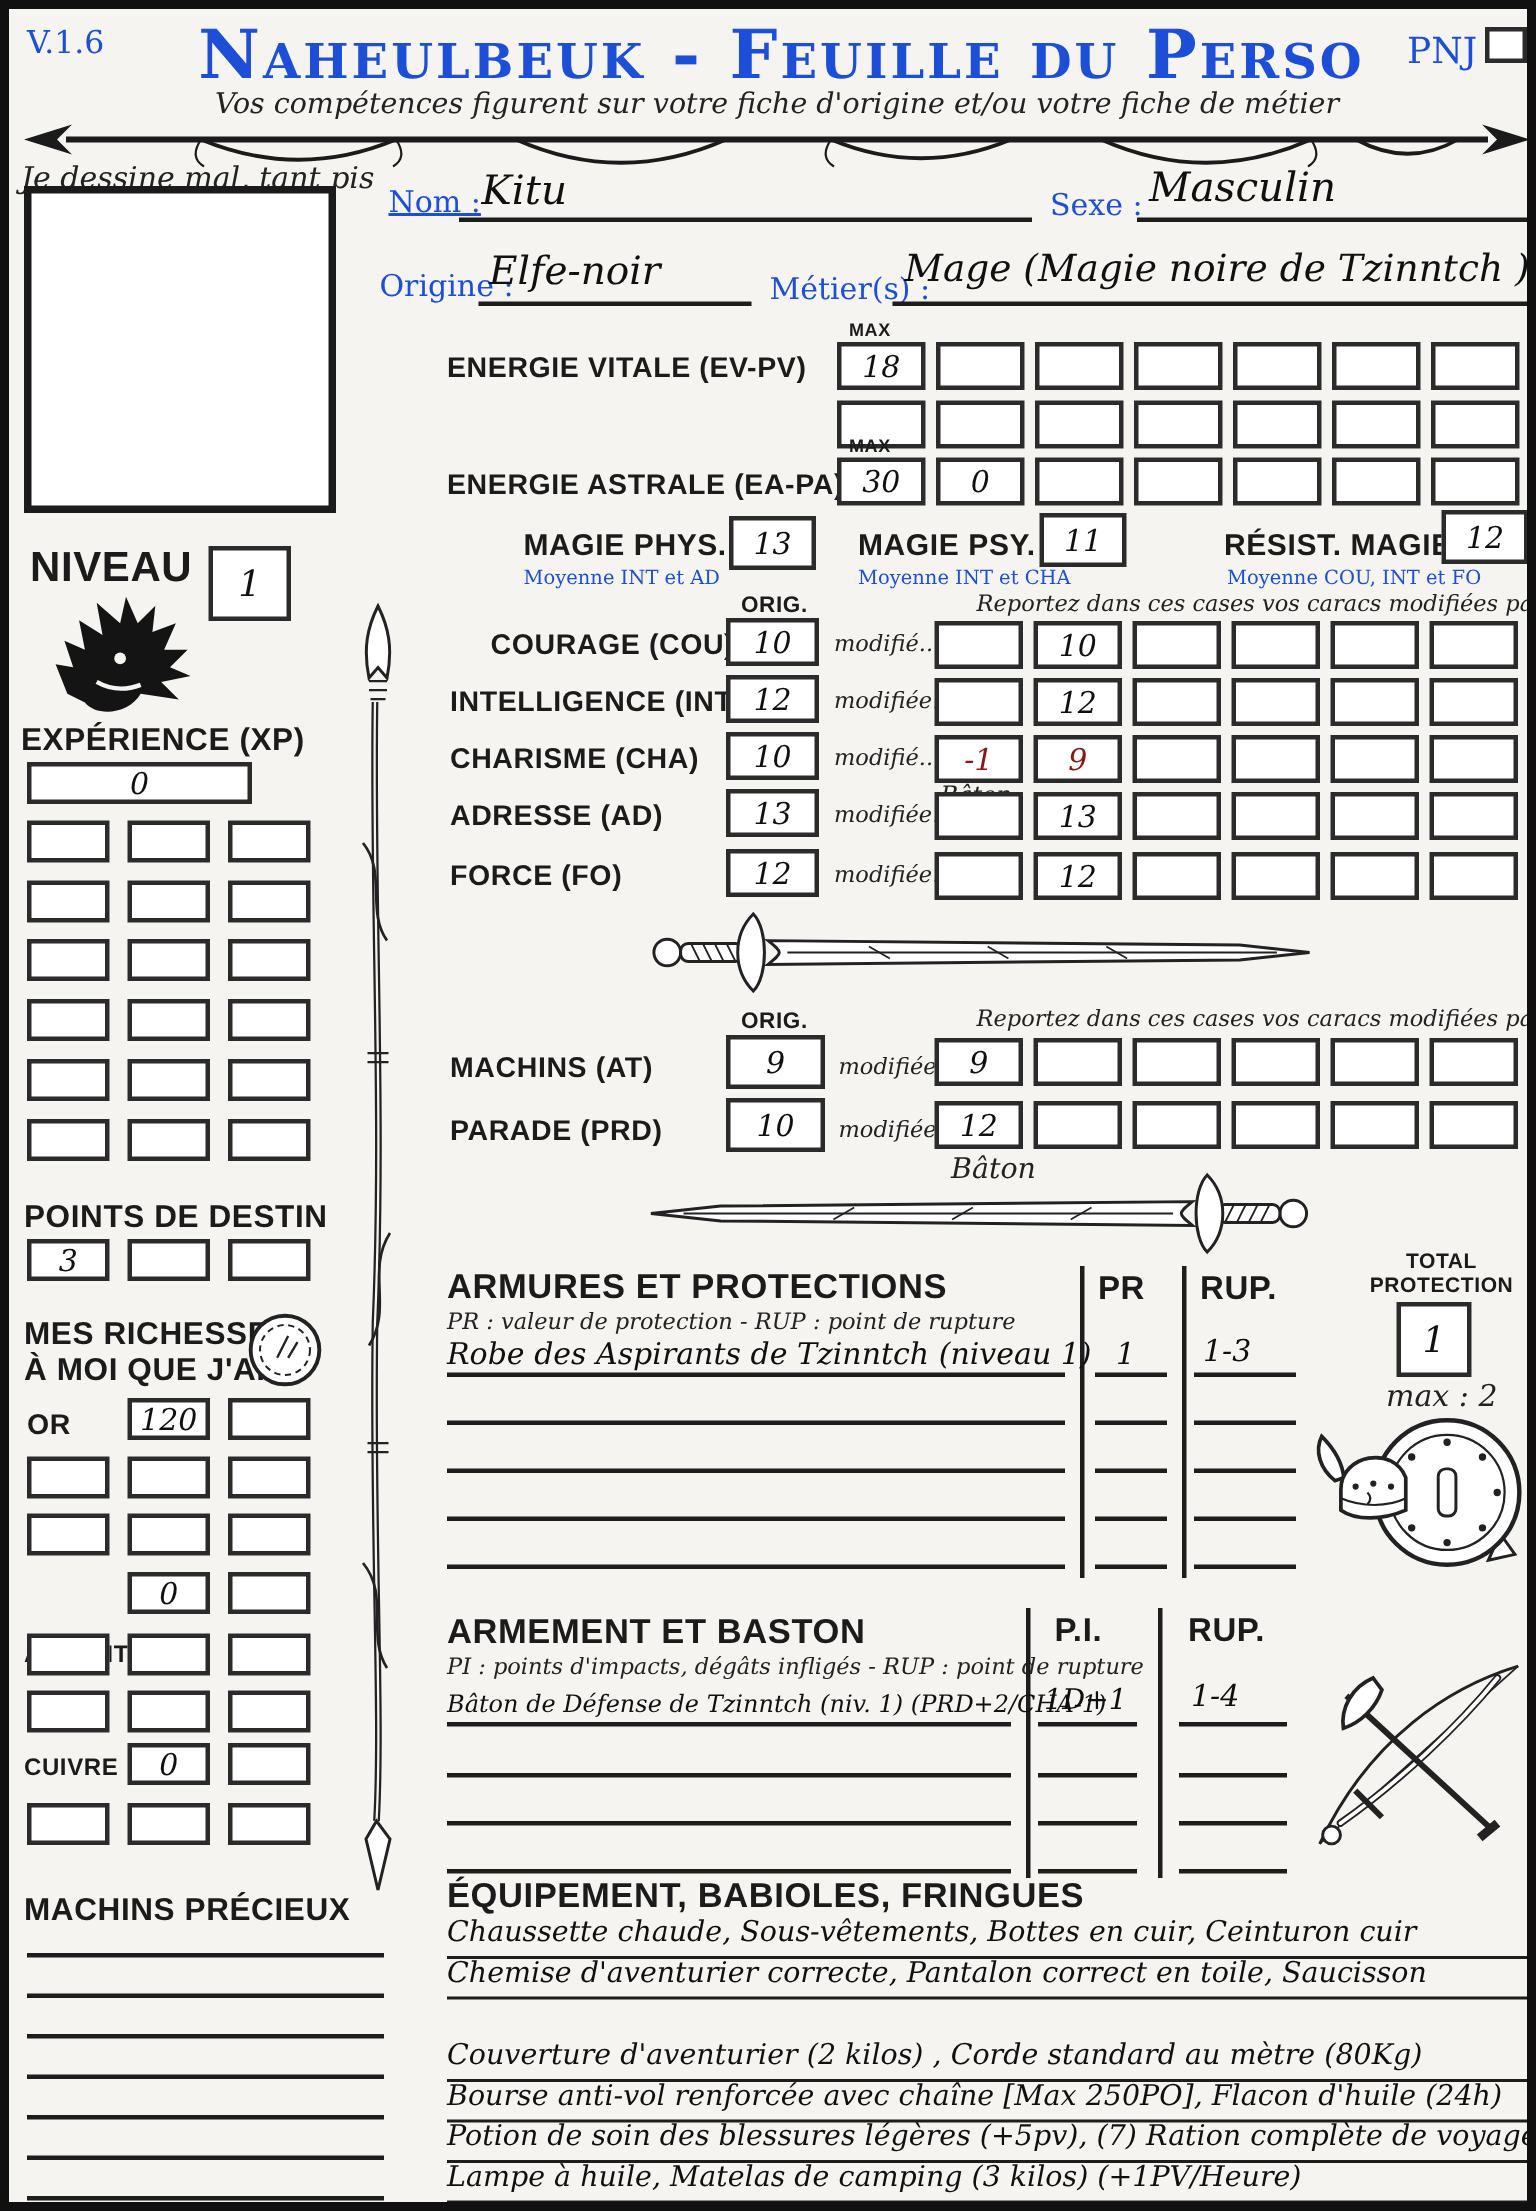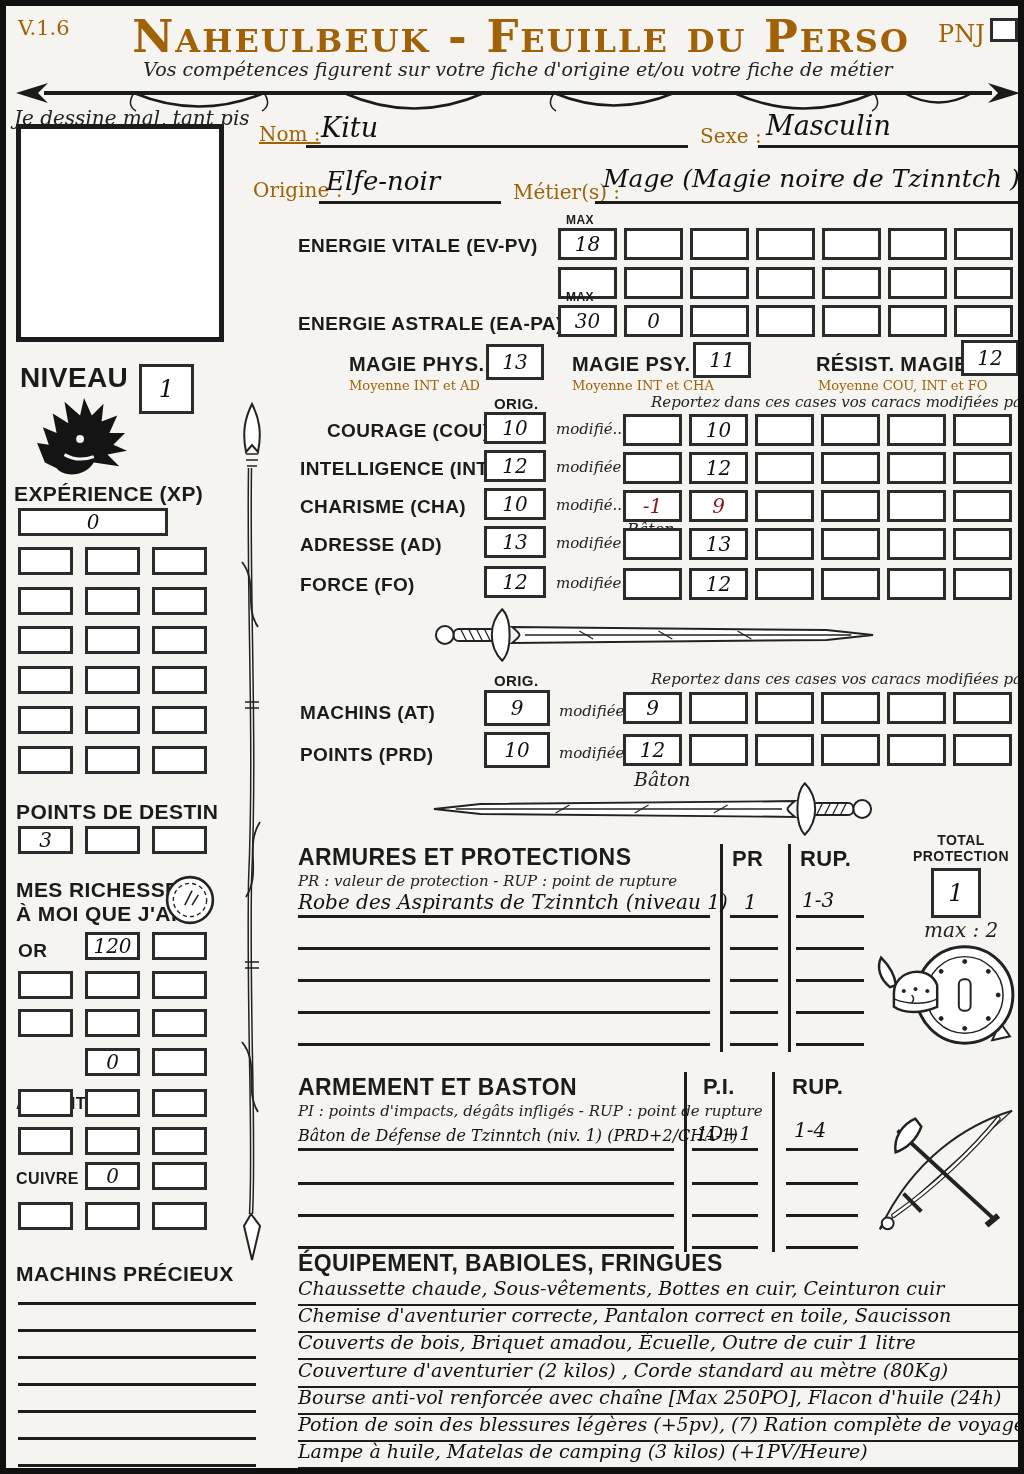--- a/index.html
+++ b/index.html
@@ -1,20 +1,20 @@
 <!DOCTYPE html>
 <html><head>
 <meta charset="utf-8">
 <style>
   html,body{margin:0;padding:0;background:#9a9a9a;}
   .page{position:relative;width:1024px;height:1474px;background:#f5f4f1;border:6px solid #101010;
         box-sizing:border-box;overflow:hidden;font-family:"Liberation Sans",sans-serif;color:#1b1b1b;}
   .abs{position:absolute;}
   .lbl{position:absolute;font-family:"Liberation Sans",sans-serif;font-weight:bold;letter-spacing:.4px;color:#1b1b1b;white-space:nowrap;}
-  .ser{position:absolute;font-family:"DejaVu Serif",serif;color:#a16207;white-space:nowrap;}
+  .ser{position:absolute;font-family:"DejaVu Serif",serif;color:#1d4ed8;white-space:nowrap;}
   .cal{position:absolute;font-family:"DejaVu Serif",serif;font-style:italic;color:#222;white-space:nowrap;}
   .hand{position:absolute;font-family:"DejaVu Serif",serif;font-style:italic;color:#101010;white-space:nowrap;}
   .bx{position:absolute;background:#fff;border:3px solid #2b2b2b;display:flex;align-items:center;justify-content:center;
       font-family:"DejaVu Serif",serif;font-style:italic;font-size:20px;color:#101010;}
   .boxrow{position:absolute;display:flex;gap:7px;}
   .boxrow.wide{gap:12px;}
   .fbox{flex:none;width:53px;height:26px;background:#fff;border:3px solid #2b2b2b;display:flex;align-items:center;justify-content:center;
         font-family:"DejaVu Serif",serif;font-style:italic;font-size:20px;color:#101010;}
   .sb{width:49px;height:22px;}
   .uline{position:absolute;height:2.5px;background:#1d1d1d;}
@@ -198,21 +198,21 @@
   <div class="cal" style="left:553px;top:696px;font-size:15px;">modifiée...</div>
   <div class="boxrow" style="left:617px;top:686px;">
     <div class="fbox">9</div>
   <div class="fbox"></div>
       <div class="fbox"></div>
       <div class="fbox"></div>
       <div class="fbox"></div>
       <div class="fbox"></div>
     </div>
 
-  <div class="lbl" style="left:294px;top:738px;font-size:19px;">POINTS (PRD)</div>
+  <div class="lbl" style="left:294px;top:738px;font-size:19px;">PARADE (PRD)</div>
   <div class="bx" style="left:478px;top:726px;width:60px;height:30px;">10</div>
   <div class="cal" style="left:553px;top:738px;font-size:15px;">modifiée...</div>
   <div class="boxrow" style="left:617px;top:728px;">
     <div class="fbox">12</div>
   <div class="fbox"></div>
       <div class="fbox"></div>
       <div class="fbox"></div>
       <div class="fbox"></div>
       <div class="fbox"></div>
     </div>
@@ -326,21 +326,20 @@
         <line x1="34" y1="32" x2="132" y2="122" stroke-width="4"></line>
         <path d="M52,20 C38,26 30,40 32,54 C44,50 54,40 58,28 Z" fill="#fff" stroke-width="2.5"></path>
         <path d="M124,128 l12,-10" stroke-width="6"></path>
       </g>
     </svg>
   </div>
 
   <div class="lbl" style="left:292px;top:1244px;font-size:23px;">ÉQUIPEMENT, BABIOLES, FRINGUES</div>
   <div class="eq" style="top:1298px;">Chemise d'aventurier correcte, Pantalon correct en toile, Saucisson</div>
   <div class="eq" style="top:1271px;">Chaussette chaude, Sous-vêtements, Bottes en cuir, Ceinturon cuir</div>
-  <div class="eq" style="top:1325px;">Couverts de bois, Briquet amadou, Écuelle, Outre de cuir 1 litre</div>
   <div class="eq" style="top:1353px;">Couverture d'aventurier (2 kilos) , Corde standard au mètre (80Kg)</div>
   <div class="eq" style="top:1380px;">Bourse anti-vol renforcée avec chaîne [Max 250PO], Flacon d'huile (24h)</div>
   <div class="eq" style="top:1407px;">Potion de soin des blessures légères (+5pv),  (7) Ration complète de voyage</div>
   <div class="eq" style="top:1434px;">Lampe à huile, Matelas de camping (3 kilos) (+1PV/Heure)</div>
 
   <div class="lbl" style="left:14px;top:356px;font-size:28px;">NIVEAU</div>
   <div class="bx" style="left:133px;top:358px;width:49px;height:44px;font-size:24px;">1</div>
 
   <div class="abs" style="left:28px;top:388px;">
     <svg width="100" height="88" viewBox="0 0 100 90">

